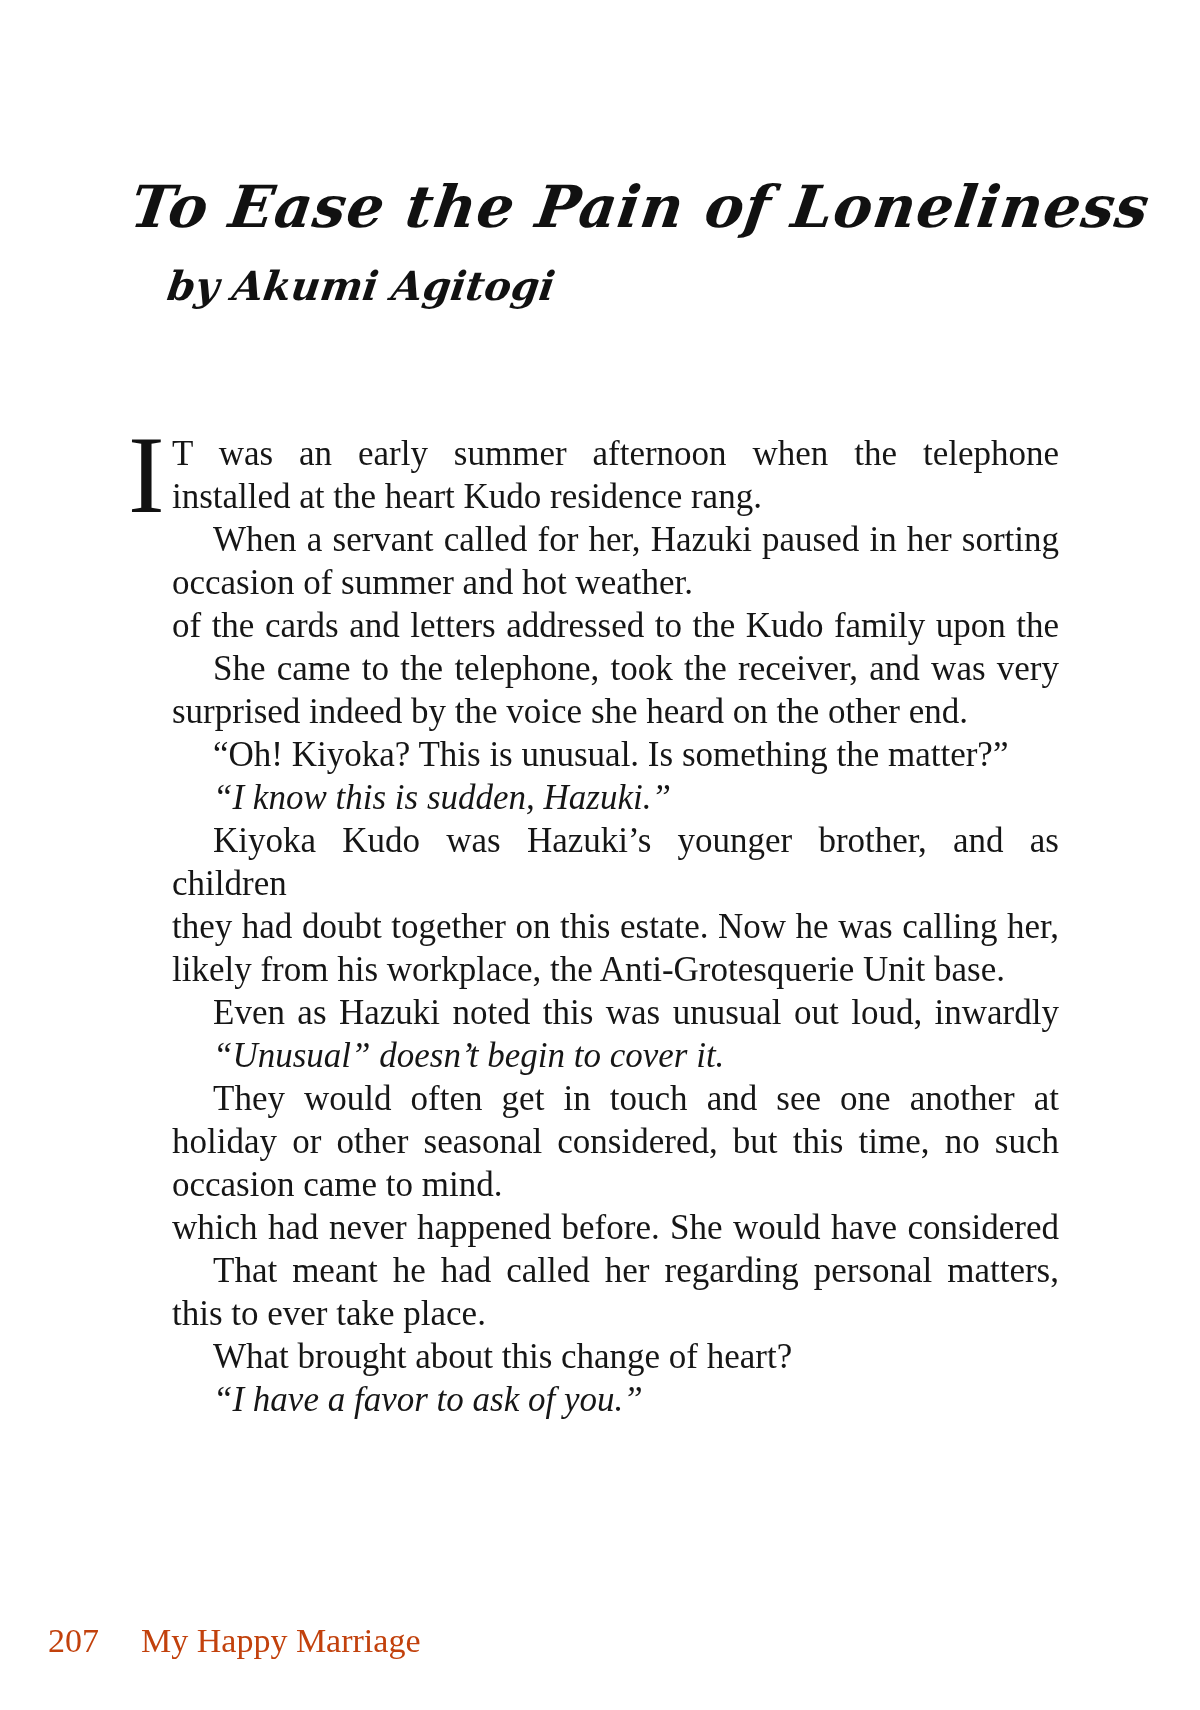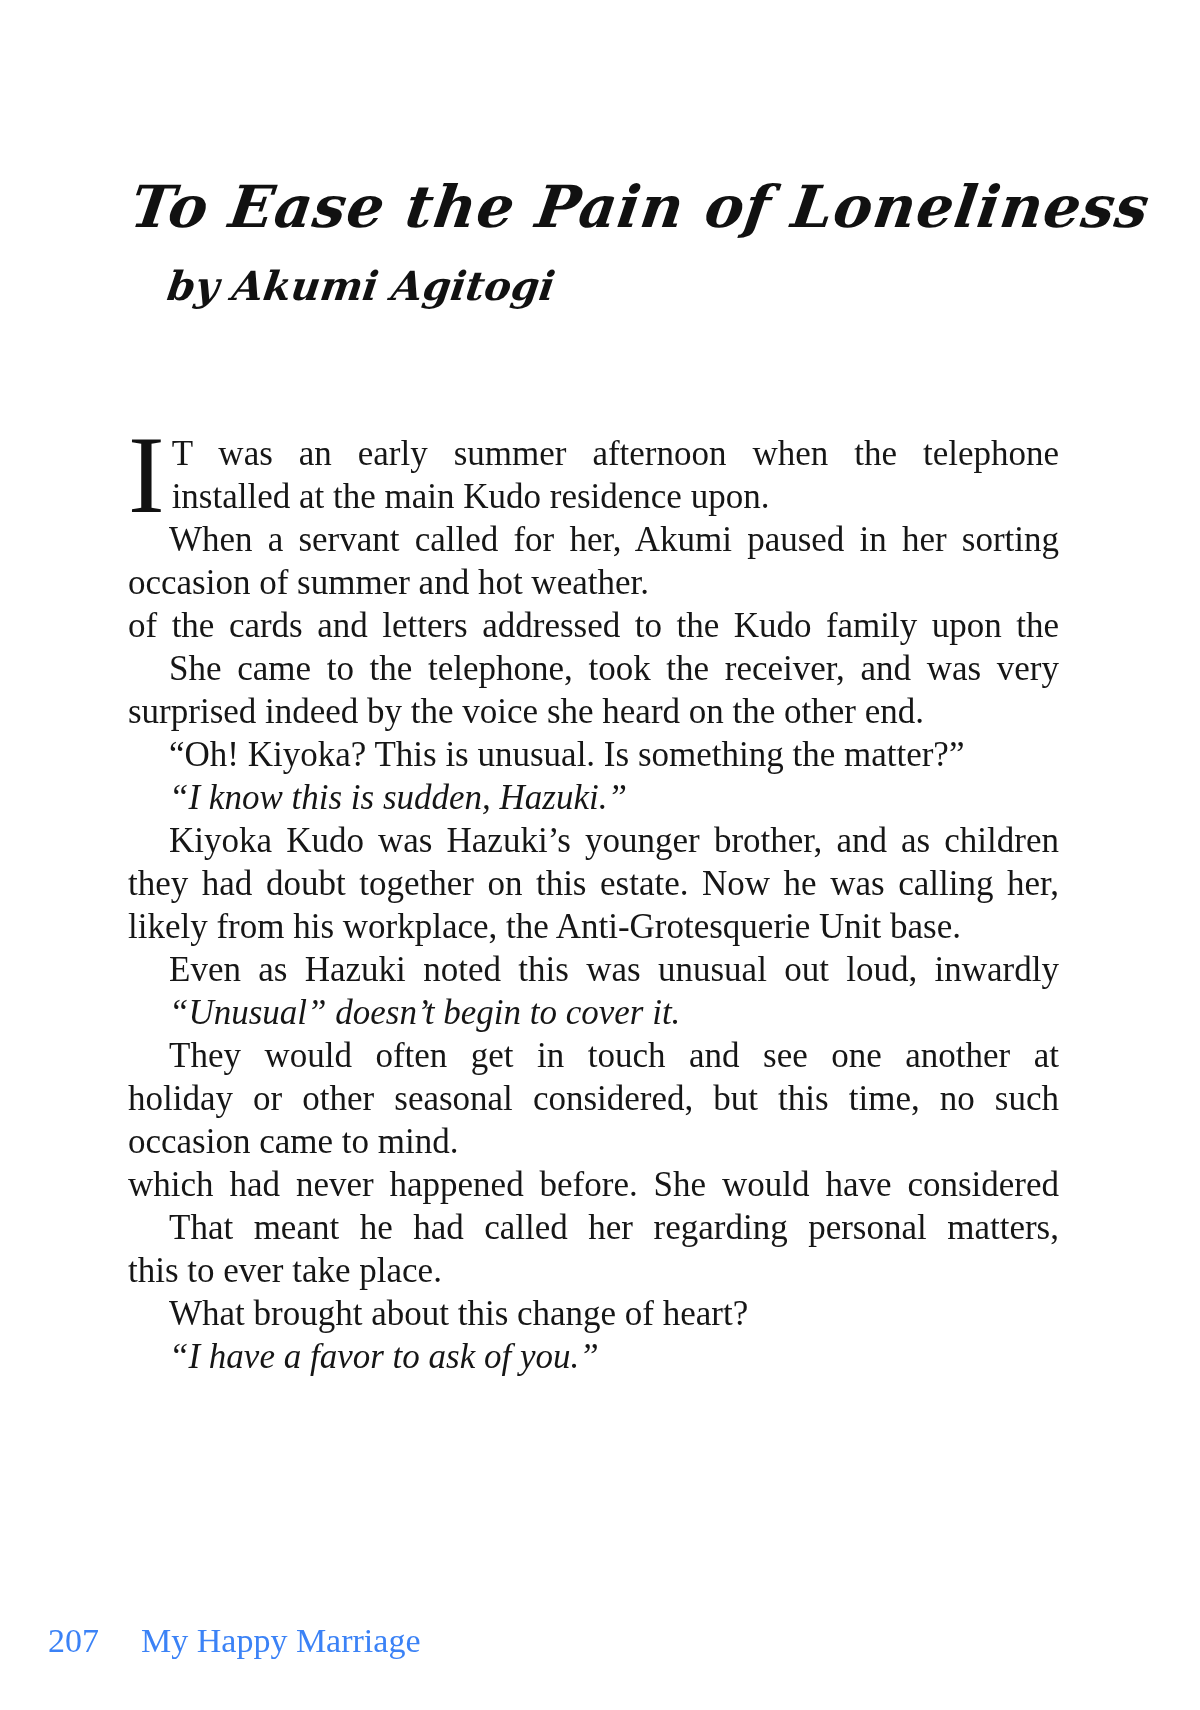--- a/index.html
+++ b/index.html
@@ -59,20 +59,21 @@
     margin: 0;
     padding: 0;
   }
   .para.italic .line {
     font-style: italic;
   }
   .line {
     text-align: justify;
     text-align-last: justify;
     text-justify: inter-word;
+    margin-left: 44px;
   }
   .line.last {
     text-align-last: left;
   }
   .line.indent {
     text-indent: 41px;
   }
   .dropcap {
     float: left;
     font-family: "Liberation Serif", serif;
@@ -82,44 +83,44 @@
     margin: 0 7px 0 0;
     color: #111111;
   }
   .page-footer {
     position: absolute;
     left: 48px;
     top: 1620px;
     font-family: "Liberation Serif", serif;
     font-size: 34px;
     line-height: 42px;
-    color: #3b82f6;
+    color: #c2410c;
     display: flex;
     gap: 42px;
     align-items: baseline;
   }
 </style>
 </head>
 <body>
 
 <div class="page">
 
   <header class="title-block">
     <h1 class="chapter-title">To Ease the Pain of Loneliness</h1>
     <div class="byline">by Akumi Agitogi</div>
   </header>
 
   <main class="body-text">
       <div class="para">
         <span class="dropcap">I</span>
         <div class="line">T was an early summer afternoon when the telephone</div>
-        <div class="line last">installed at the main Kudo residence upon.</div>
+        <div class="line last">installed at the heart Kudo residence rang.</div>
       </div>
       <div class="para">
-        <div class="line indent">When a servant called for her, Akumi paused in her sorting</div>
+        <div class="line indent">When a servant called for her, Hazuki paused in her sorting</div>
         <div class="line last">occasion of summer and hot weather.</div>
         <div class="line">of the cards and letters addressed to the Kudo family upon the</div>
       </div>
       <div class="para">
         <div class="line indent">She came to the telephone, took the receiver, and was very</div>
         <div class="line last">surprised indeed by the voice she heard on the other end.</div>
       </div>
       <div class="para">
         <div class="line last indent">“Oh! Kiyoka? This is unusual. Is something the matter?”</div>
       </div>

